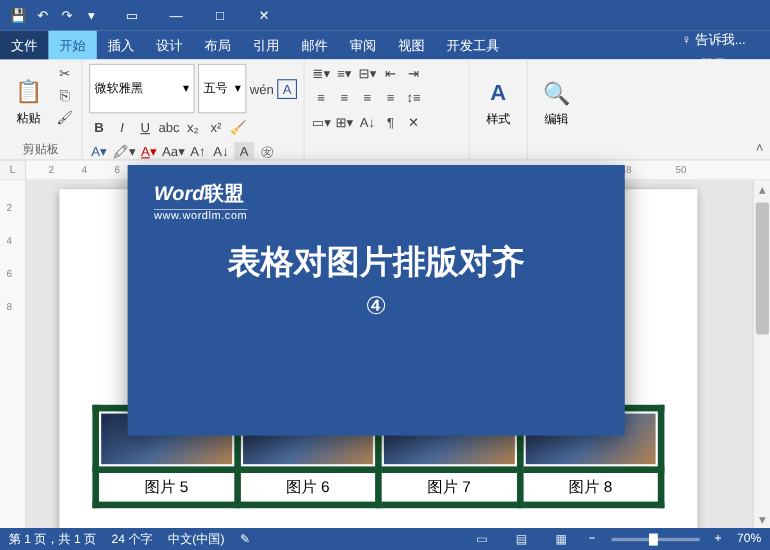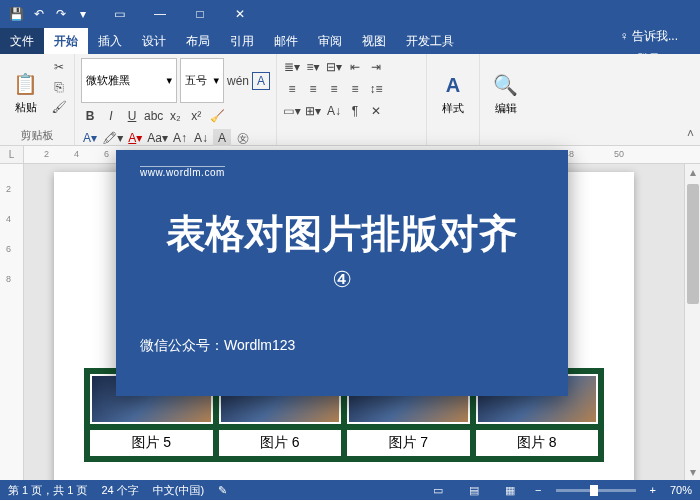--- a/index.html
+++ b/index.html
@@ -8,21 +8,21 @@
 .titlebar { height: 28px; background: #2b579a; display: flex; align-items: center; color: #fff; }
 .titlebar .qat { display: flex; gap: 4px; padding: 0 8px; }
 .titlebar .qat span { width: 18px; height: 18px; display: flex; align-items: center; justify-content: center; cursor: pointer; }
 .titlebar .title { flex: 1; text-align: center; font-size: 12px; opacity: .9; }
 .titlebar .winctrl { display: flex; }
 .titlebar .winctrl span { width: 40px; height: 28px; display: flex; align-items: center; justify-content: center; cursor: pointer; }
 
 .tabs { height: 26px; background: #2b579a; display: flex; align-items: flex-start; color: #fff; font-size: 12px; }
 .tabs .tab { padding: 5px 10px; cursor: pointer; }
 .tabs .tab.file { background: #1e3e6e; }
-.tabs .tab.active { background: #ffffff; color: #2b579a; font-weight: bold; }
+.tabs .tab.active { background: #7dd3fc; color: #2b579a; }
 .tabs .spacer { flex: 1; }
 .tabs .right { display: flex; align-items: center; gap: 6px; padding-right: 22px; flex-direction: column; }
 .tabs .right .share { background: #1e3e6e; padding: 4px 8px; }
 
 .ribbon { height: 92px; background: #f3f3f3; border-bottom: 1px solid #d4d4d4; display: flex; position: relative; }
 .group { border-right: 1px solid #e1e1e1; padding: 4px 6px 2px; display: flex; flex-direction: column; }
 .group .body { flex: 1; display: flex; gap: 4px; }
 .group .label { text-align: center; font-size: 11px; color: #666; padding-top: 2px; }
 .bigbtn { width: 40px; display: flex; flex-direction: column; align-items: center; justify-content: center; cursor: pointer; gap: 2px; font-size: 11px; }
 .bigbtn .ico { width: 28px; height: 28px; display: flex; align-items: center; justify-content: center; font-size: 20px; }
@@ -45,21 +45,21 @@
 
 .table { position: absolute; left: 30px; bottom: 110px; width: 520px; border-collapse: collapse; }
 .table td { border: 6px solid #14532d; width: 25%; text-align: center; padding: 4px; font-size: 14px; }
 .table .imgcell { height: 56px; padding: 2px; }
 .thumb { width: 100%; height: 100%; background: linear-gradient(135deg,#1a2a4a,#4a6a9a,#b08050); }
 
 .overlay { position: absolute; left: 116px; top: 150px; width: 452px; height: 246px; background: #2b579a; color: #fff; box-shadow: 0 6px 20px rgba(0,0,0,.4); padding: 14px 24px; }
 .overlay .logo { font-size: 18px; font-weight: bold; font-style: italic; }
 .overlay .logo .lm { font-style: normal; }
 .overlay .url { font-size: 10px; border-top: 1px solid rgba(255,255,255,.6); display:inline-block; margin-top:2px; letter-spacing:.5px;}
-.overlay .main { text-align: center; font-size: 39px; font-weight: bold; margin-top: 28px; }
+.overlay .main { text-align: center; font-size: 30px; font-weight: bold; margin-top: 16px; }
 .overlay .num { text-align: center; font-size: 22px; margin-top: 6px; }
 .overlay .sub { font-size: 14px; margin-top: 44px; }
 
 .scrollbar-v { width: 16px; background: #f3f3f3; border-left: 1px solid #d4d4d4; position: relative; }
 .scrollbar-v .thumb-v { position: absolute; left: 2px; top: 20px; width: 12px; height: 120px; background: #c0c0c0; border-radius: 2px; }
 .scrollbar-v .arr { position:absolute; left:0; width:16px; height:16px; display:flex;align-items:center;justify-content:center;color:#888;cursor:pointer;}
 
 .statusbar { height: 20px; background: #2b579a; color: #fff; display: flex; align-items: center; font-size: 11px; padding: 0 8px; gap: 14px; }
 .statusbar .spacer { flex: 1; }
 .statusbar .viewbtn { width: 22px; height: 16px; display: flex; align-items: center; justify-content: center; cursor: pointer; opacity:.85; }
@@ -263,24 +263,24 @@
     </div>
   </div>
   <div class="scrollbar-v">
     <div class="arr" style="top:0">▴</div>
     <div class="thumb-v"></div>
     <div class="arr" style="bottom:0">▾</div>
   </div>
 </div>
 
 <div class="overlay">
+  <div class="logo"><span>Word</span><span class="lm">联盟</span></div>
   <div class="url">www.wordlm.com</div>
   <div class="main">表格对图片排版对齐</div>
   <div class="num">④</div>
-  <div class="sub">微信公众号：Wordlm123</div>
 </div>
 
 <div class="statusbar">
   <span>第 1 页，共 1 页</span>
   <span>24 个字</span>
   <span>中文(中国)</span>
   <span>✎</span>
   <div class="spacer"></div>
   <div class="viewbtn">▭</div>
   <div class="viewbtn">▤</div>

